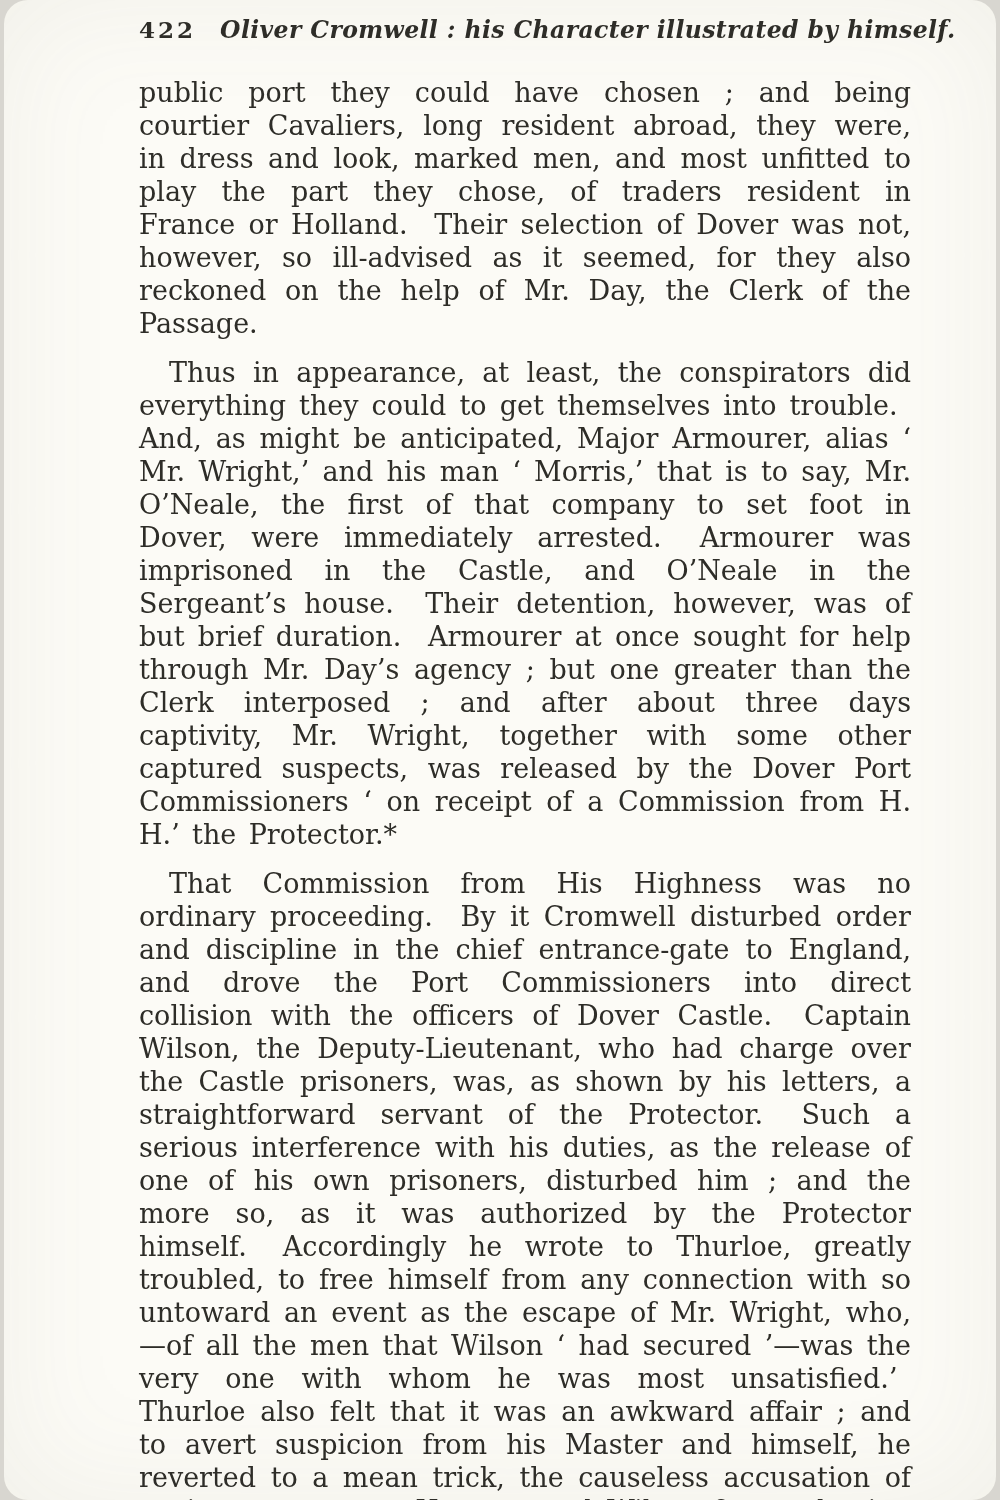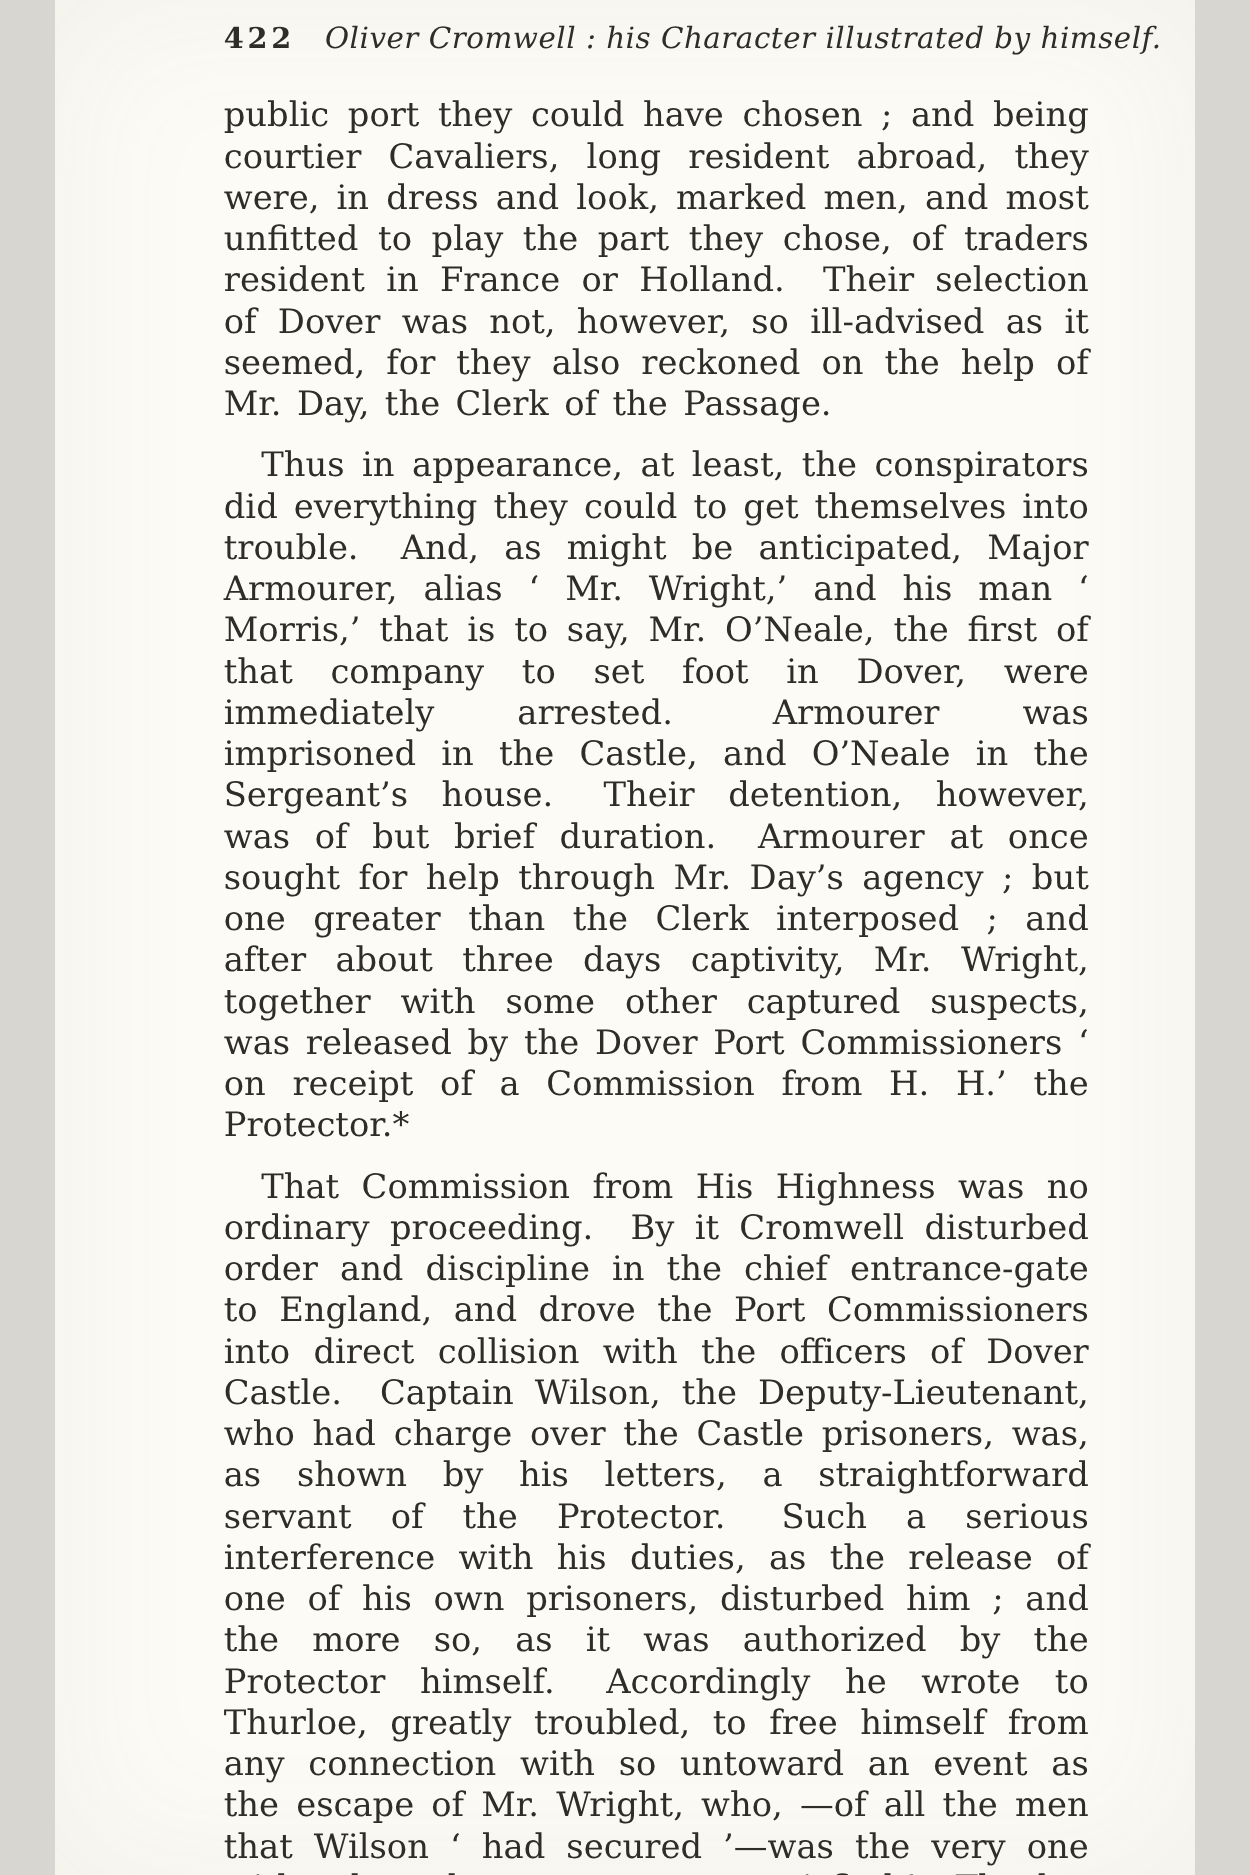--- a/index.html
+++ b/index.html
@@ -2,47 +2,48 @@
 <html><head>
 <meta charset="utf-8">
 <style>
   html, body {
     margin: 0;
     padding: 0;
     background: #d8d6d0;
   }
   .page {
     position: relative;
-    width: 912px;
+    width: 992px;
     height: 1500px;
     margin: 0 auto;
     background: #fcfbf6;
     box-sizing: border-box;
     padding: 16px 85px 0 135px;
     color: #2e2d28;
     font-family: "DejaVu Serif", "Liberation Serif", serif;
     overflow: hidden;
     box-shadow: inset 0 0 120px rgba(120,110,90,0.08);
+    border-radius: 24px;
   }
   .running-head {
     display: flex;
     align-items: baseline;
     margin-bottom: 32px;
   }
   .page-num {
     font-size: 23px;
     letter-spacing: 3px;
     margin-right: 24px;
     font-weight: 600;
   }
   .head-title {
     flex: 1;
     text-align: center;
     font-style: italic;
-    font-weight: 400;
+    font-weight: 700;
     font-size: 23.5px;
     letter-spacing: 0.4px;
     white-space: nowrap;
   }
   .body-text {
     font-size: 27px;
     line-height: 33px;
     text-align: justify;
     word-spacing: 0.14em;
   }

